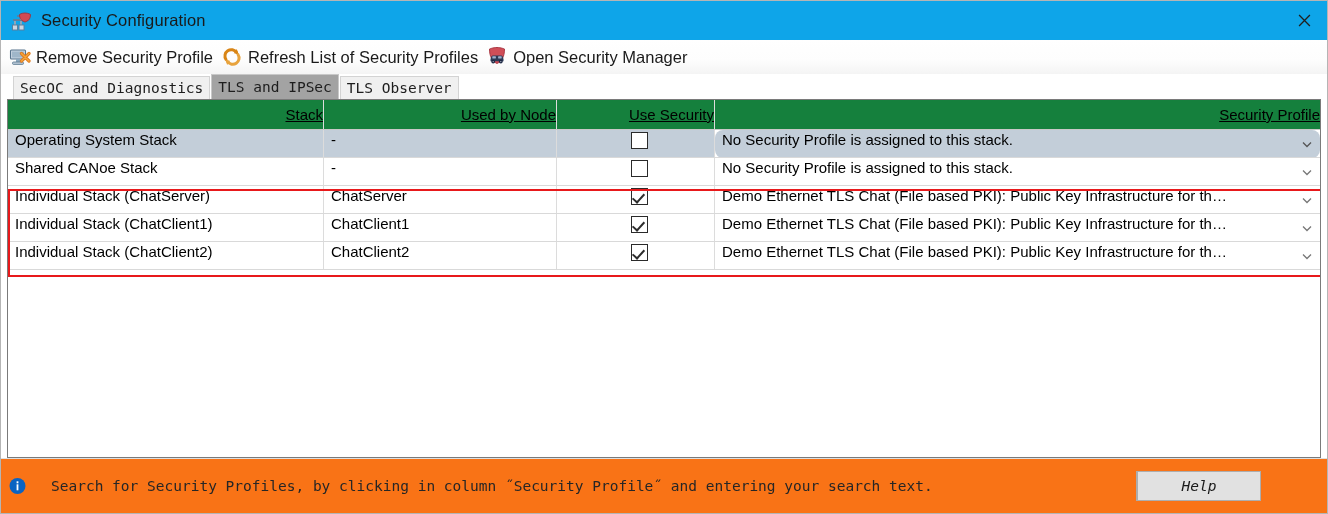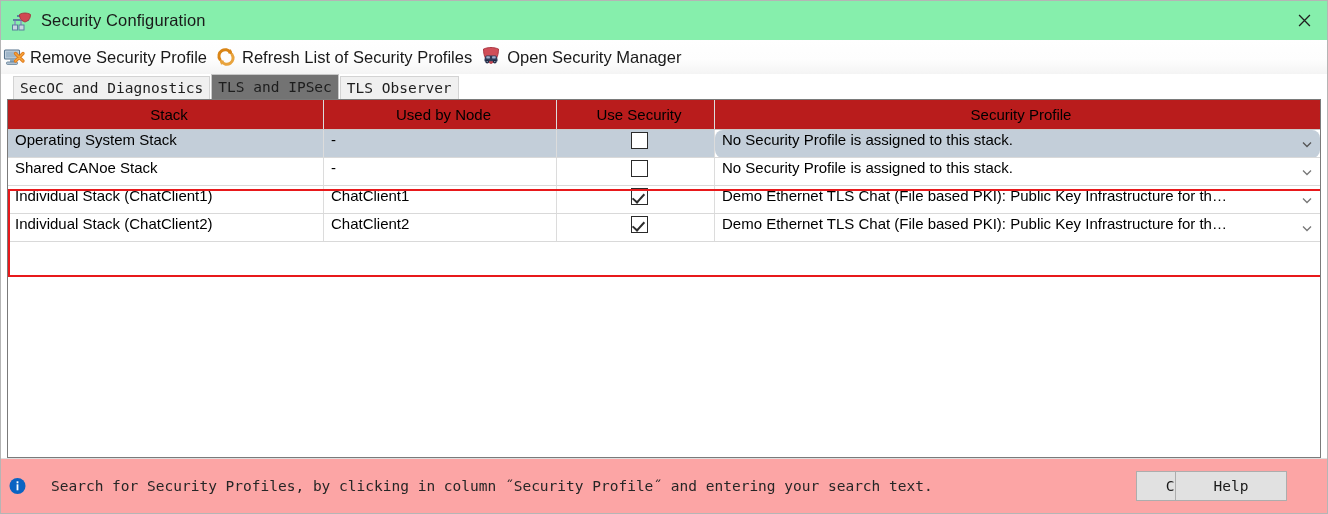--- a/index.html
+++ b/index.html
@@ -26,21 +26,21 @@
     display: flex;
     flex-direction: column;
   }
 
   
   .titlebar {
     height: 39px;
     min-height: 39px;
     display: flex;
     align-items: center;
-    background: #86efac;
+    background: #0ea5e9;
     padding-left: 10px;
     position: relative;
   }
   .title-icon {
     width: 22px;
     height: 22px;
     margin-right: 8px;
     flex: 0 0 auto;
     position: relative;
     top: 1px;
@@ -62,20 +62,21 @@
     cursor: default;
   }
   .close-btn svg { display: block; }
 
   
   .toolbar {
     height: 34px;
     min-height: 34px;
     display: flex;
     align-items: center;
+    padding-left: 6px;
     background: linear-gradient(to bottom, #ffffff 0%, #fdfdfd 60%, #f4f4f4 100%);
   }
   .tb-item {
     display: flex;
     align-items: center;
     height: 30px;
     padding: 0 6px 0 2px;
     cursor: default;
     white-space: nowrap;
   }
@@ -109,21 +110,21 @@
     padding: 0 6px;
     box-sizing: border-box;
     background: #f0f0f0;
     border: 1px solid #d3d3d3;
     border-bottom: none;
     margin-right: 1px;
     cursor: default;
     white-space: nowrap;
   }
   .tab.active {
-    background: #737373;
+    background: #a3a3a3;
     border-color: #c8c8c8;
     height: 25px;
     line-height: 24px;
     position: relative;
     z-index: 2;
   }
 
   
   .table-wrap {
     margin: 0 6px;
@@ -134,31 +135,32 @@
     overflow: hidden;
     box-sizing: border-box;
   }
   table.grid {
     width: 100%;
     border-collapse: collapse;
     table-layout: fixed;
   }
   table.grid th {
     font-weight: normal;
-    text-align: center;
+    text-align: right;
     font-size: 15px;
     color: #000;
     height: 29px;
     padding: 0 0 0 7px;
-    background: #b91c1c;
+    background: #15803d;
     border-right: 1px solid #dcdcdc;
     border-bottom: 1px solid #c9c9c9;
     vertical-align: middle;
     white-space: nowrap;
     overflow: hidden;
+    text-decoration: underline;
   }
   table.grid th:last-child { border-right: none; }
   table.grid td {
     height: 28px;
     font-size: 15px;
     padding: 0 0 8px 7px;
     border-right: 1px solid #dcdcdc;
     border-bottom: 1px solid #d9d9d9;
     vertical-align: middle;
     white-space: nowrap;
@@ -224,21 +226,21 @@
     top: 89px;
     width: 1316px;
     height: 88px;
     z-index: 5;
   }
 
   
   .footer {
     height: 54px;
     min-height: 54px;
-    background: #fca5a5;
+    background: #f97316;
     border-top: 1px solid #dfdfdf;
     position: relative;
     display: flex;
     align-items: center;
   }
   .info-icon {
     position: absolute;
     left: 8px;
     top: 50%;
     transform: translateY(-50%);
@@ -274,21 +276,21 @@
   }
   .btn-ok {
     left: 955px;
     width: 110px;
     background: #e1e1e1;
     border: 2px solid #0b7ad1;
     z-index: 2;
     padding-left: 40px;
   }
   .btn-cancel { left: 1135px; width: 112px; }
-  .btn-help   { left: 1174px; width: 112px; }
+  .btn-help   { left: 1136px; width: 124px; font-style: italic; }
 </style>
 </head>
 <body>
 
 <div class="window">
 
   <div class="titlebar">
     <span class="title-icon">
       <svg viewBox="0 0 22 22" width="22" height="22">
         <rect x="2" y="8" width="16" height="2" fill="#5b7f9e"></rect>
@@ -396,20 +398,35 @@
           <td class="profile-cell">
             <span class="ptext">No Security Profile is assigned to this stack.</span>
             <span class="chevron">
               <svg viewBox="0 0 14 14" width="14" height="14">
                   <path d="M3 5.5 L7 9.5 L11 5.5" fill="none" stroke="#777" stroke-width="1.3"></path>
                 </svg>
             </span>
           </td>
         </tr>
         <tr>
+          <td>Individual Stack (ChatServer)</td>
+          <td>ChatServer</td>
+          <td class="cb-cell">
+            <span class="checkbox checked"></span>
+          </td>
+          <td class="profile-cell">
+            <span class="ptext">Demo Ethernet TLS Chat (File based PKI): Public Key Infrastructure for th…</span>
+            <span class="chevron">
+              <svg viewBox="0 0 14 14" width="14" height="14">
+                  <path d="M3 5.5 L7 9.5 L11 5.5" fill="none" stroke="#777" stroke-width="1.3"></path>
+                </svg>
+            </span>
+          </td>
+        </tr>
+        <tr>
           <td>Individual Stack (ChatClient1)</td>
           <td>ChatClient1</td>
           <td class="cb-cell">
             <span class="checkbox checked"></span>
           </td>
           <td class="profile-cell">
             <span class="ptext">Demo Ethernet TLS Chat (File based PKI): Public Key Infrastructure for th…</span>
             <span class="chevron">
               <svg viewBox="0 0 14 14" width="14" height="14">
                   <path d="M3 5.5 L7 9.5 L11 5.5" fill="none" stroke="#777" stroke-width="1.3"></path>

